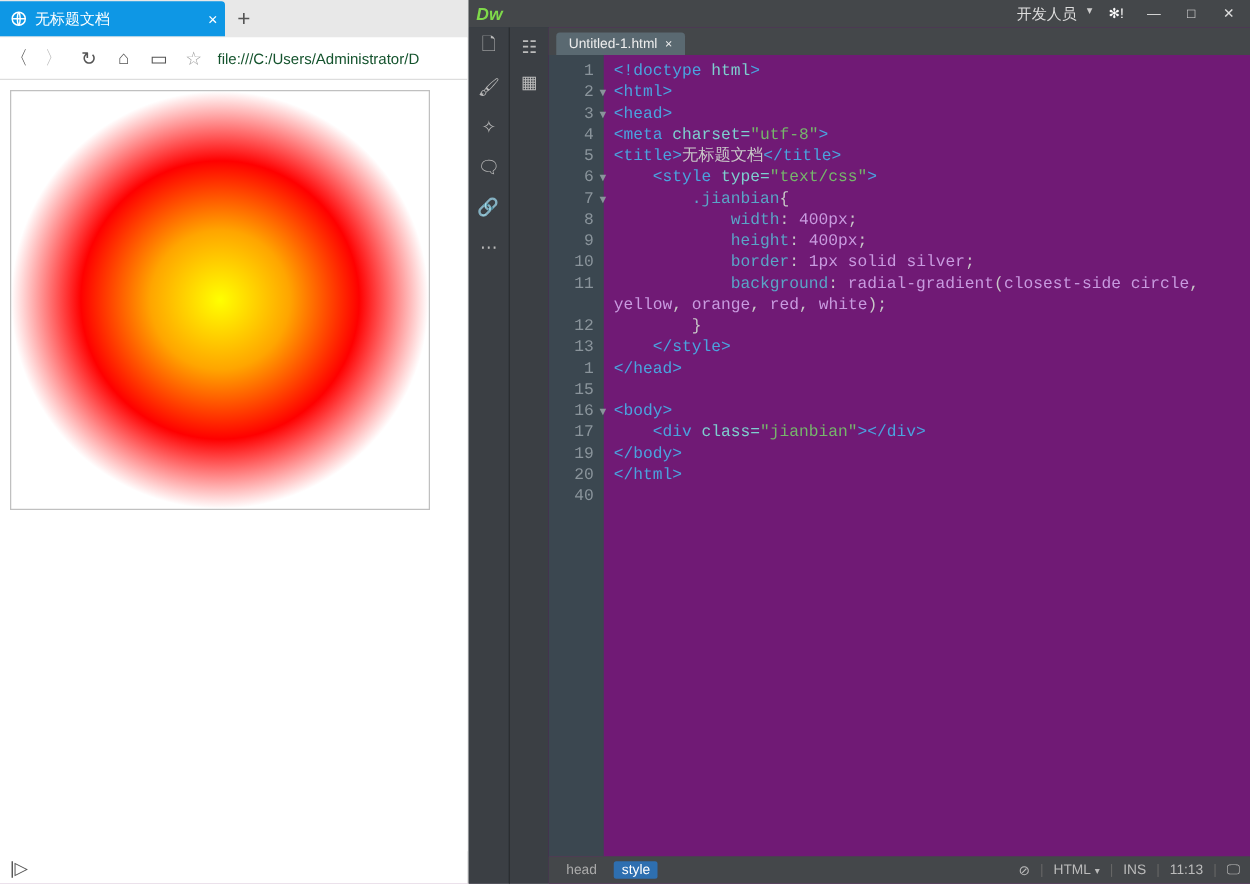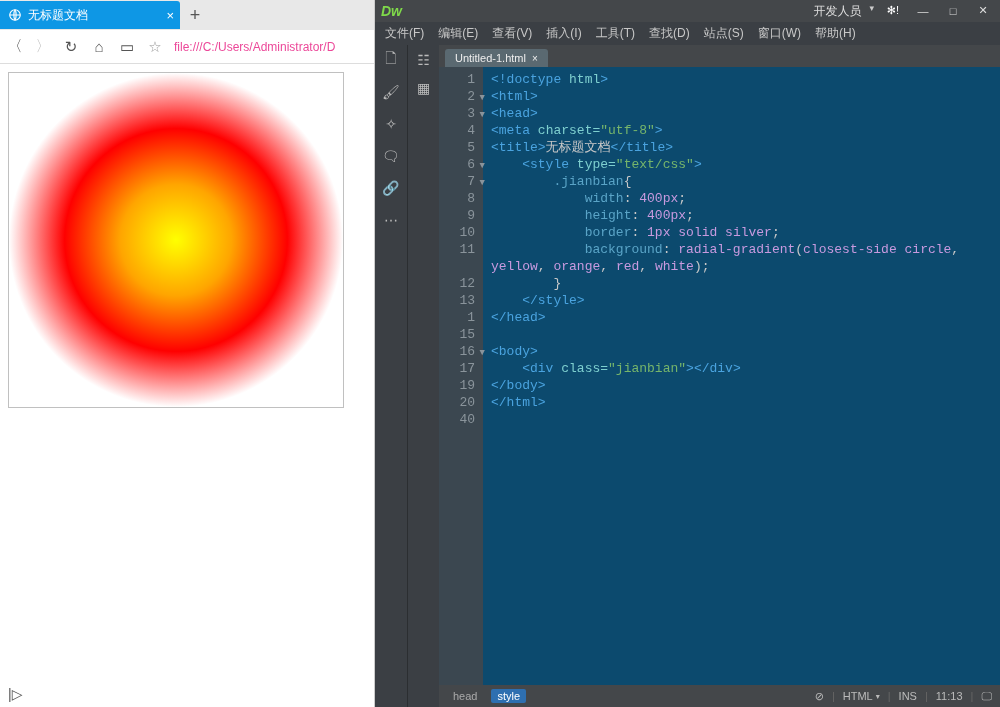--- a/index.html
+++ b/index.html
@@ -8,39 +8,39 @@
   .browser { width: 375px; height: 707px; background: #fff; display: flex; flex-direction: column; border-right: 1px solid #ccc; }
   .tabbar { display: flex; align-items: center; background: #e8e8e8; height: 30px; }
   .tab { display: flex; align-items: center; background: #0e97e5; color: #fff; height: 28px; padding: 0 6px 0 8px; font-size: 12px; gap: 6px; min-width: 180px; border-top-right-radius: 3px; }
   .tab-icon { width: 14px; height: 14px; display: inline-flex; align-items: center; justify-content: center; }
   .tab-title { flex: 1; overflow: hidden; white-space: nowrap; text-overflow: ellipsis; }
   .tab-close { font-size: 13px; cursor: pointer; }
   .newtab { width: 30px; text-align: center; font-size: 18px; color: #555; cursor: pointer; }
   .addrbar { display: flex; align-items: center; height: 34px; padding: 0 6px; gap: 10px; border-bottom: 1px solid #ddd; background: #fff; }
   .nav-ico { color: #555; font-size: 15px; cursor: pointer; display: inline-flex; align-items: center; justify-content: center; width: 18px; height: 18px; }
   .star { color: #999; }
-  .url { flex: 1; color: #ec4899; font-size: 12px; overflow: hidden; white-space: nowrap; text-overflow: ellipsis; }
+  .url { flex: 1; color: #14532d; font-size: 12px; overflow: hidden; white-space: nowrap; text-overflow: ellipsis; }
   .viewport { flex: 1; background: #fff; padding: 8px; position: relative; }
   .jianbian-box { width: 336px; height: 336px; border: 1px solid silver; background: radial-gradient(closest-side circle, yellow, orange, red, white); }
   .browser-footer { height: 26px; display: flex; align-items: center; padding-left: 8px; color: #555; font-size: 14px; }
   
   .dw { flex: 1; height: 707px; background: #2f373f; color: #c8c8c8; display: flex; flex-direction: column; font-size: 12px; }
   .dw-titlebar { height: 22px; background: #44474a; display: flex; align-items: center; padding: 0 6px; }
   .dw-logo { color: #7fd94a; font-weight: bold; font-size: 14px; font-style: italic; margin-right: auto; }
   .dw-title-right { display: flex; align-items: flex-start; gap: 8px; }
   .dw-role { font-size: 12px; color: #ddd; }
   .dw-role-arrow { font-size: 9px; color: #ccc; }
   .win-btn { width: 22px; height: 16px; display: inline-flex; align-items: center; justify-content: center; color: #ddd; cursor: pointer; font-size: 11px; }
   .dw-menubar { display: flex; gap: 14px; padding: 3px 10px; background: #3b3f44; font-size: 12px; }
   .dw-menubar span { cursor: pointer; }
   .dw-body { flex: 1; display: flex; min-height: 0; }
   .dw-left-rail { width: 32px; background: #3b3f44; display: flex; flex-direction: column; align-items: center; padding-top: 6px; gap: 14px; color: #bbb; }
   .rail-ico { width: 18px; height: 18px; display: flex; align-items: center; justify-content: center; font-size: 14px; cursor: pointer; }
   .dw-second-rail { width: 32px; background: #3b3f44; display: flex; flex-direction: column; align-items: center; padding-top: 6px; gap: 10px; color: #bbb; border-left: 1px solid #2b2e31; }
-  .dw-editor { flex: 1; display: flex; flex-direction: column; background: #0c4a6e; min-width: 0; }
+  .dw-editor { flex: 1; display: flex; flex-direction: column; background: #701a75; min-width: 0; }
   .file-tabbar { height: 22px; background: #44474a; display: flex; align-items: flex-end; padding-left: 6px; }
   .file-tab { background: #5a6971; color: #eee; padding: 3px 10px; font-size: 11px; border-top-left-radius: 3px; border-top-right-radius: 3px; display: flex; gap: 6px; align-items: center; }
   .file-tab .close { font-size: 10px; }
   .code-area { flex: 1; display: flex; font-family: Consolas, "Courier New", monospace; font-size: 13px; line-height: 17px; overflow: hidden; }
   .gutter { width: 44px; background: #3b4750; color: #8a949b; text-align: right; padding: 4px 8px 4px 4px; user-select: none; }
   .gutter .gl { height: 17px; position: relative; }
   .fold { position: absolute; right: -10px; top: 2px; font-size: 9px; color: #8a949b; }
   .code { flex: 1; padding: 4px 8px; white-space: pre; color: #c8c8c8; overflow: hidden; }
   .tok-tag { color: #4aa3df; }
   .tok-attr { color: #7ecfcf; }
@@ -95,31 +95,20 @@
   <div class="dw-titlebar">
     <span class="dw-logo">Dw</span>
     <div class="dw-title-right">
       <span class="dw-role">开发人员</span>
       <span class="dw-role-arrow">▾</span>
       <span class="win-btn" style="color:#fff">✻!</span>
       <span class="win-btn">—</span>
       <span class="win-btn">□</span>
       <span class="win-btn">✕</span>
     </div>
-  </div>
-  <div class="dw-menubar">
-    <span>文件(F)</span>
-    <span>编辑(E)</span>
-    <span>查看(V)</span>
-    <span>插入(I)</span>
-    <span>工具(T)</span>
-    <span>查找(D)</span>
-    <span>站点(S)</span>
-    <span>窗口(W)</span>
-    <span>帮助(H)</span>
   </div>
   <div class="dw-body">
     <div class="dw-left-rail">
       <span class="rail-ico">🗋</span>
       <span class="rail-ico">🖌</span>
       <span class="rail-ico">✧</span>
       <span class="rail-ico">🗨</span>
       <span class="rail-ico">🔗</span>
       <span class="rail-ico">⋯</span>
     </div>

